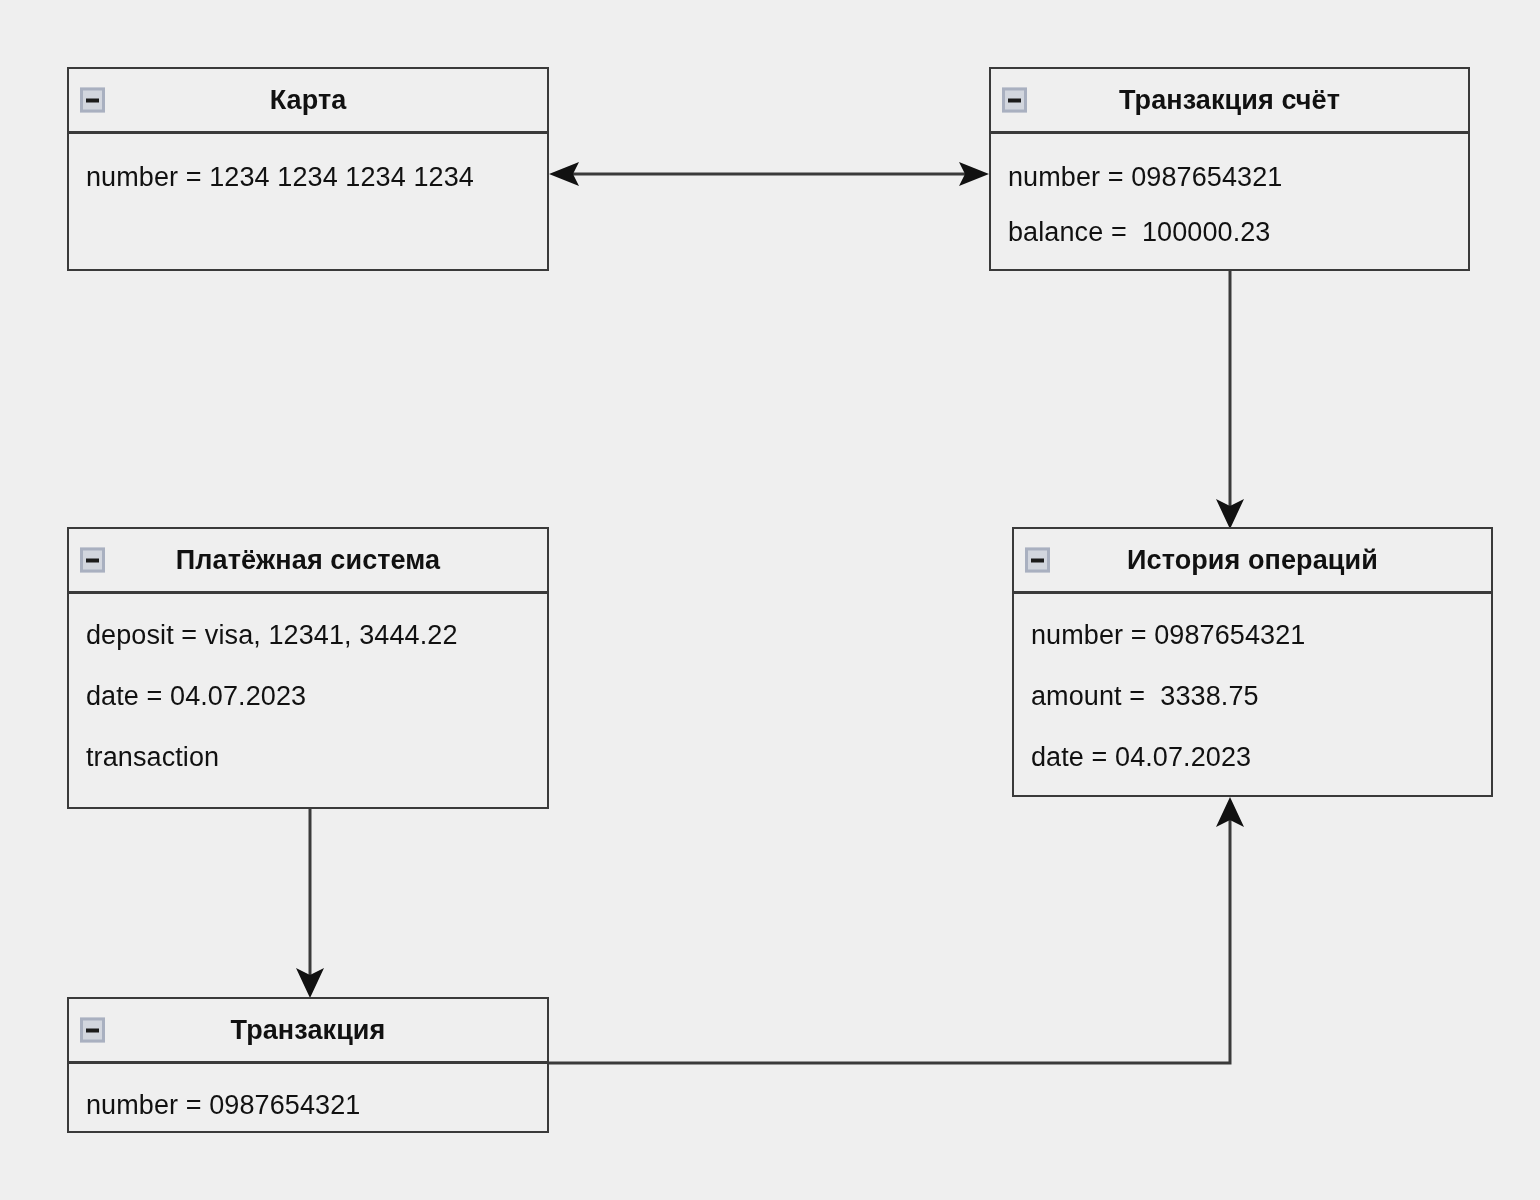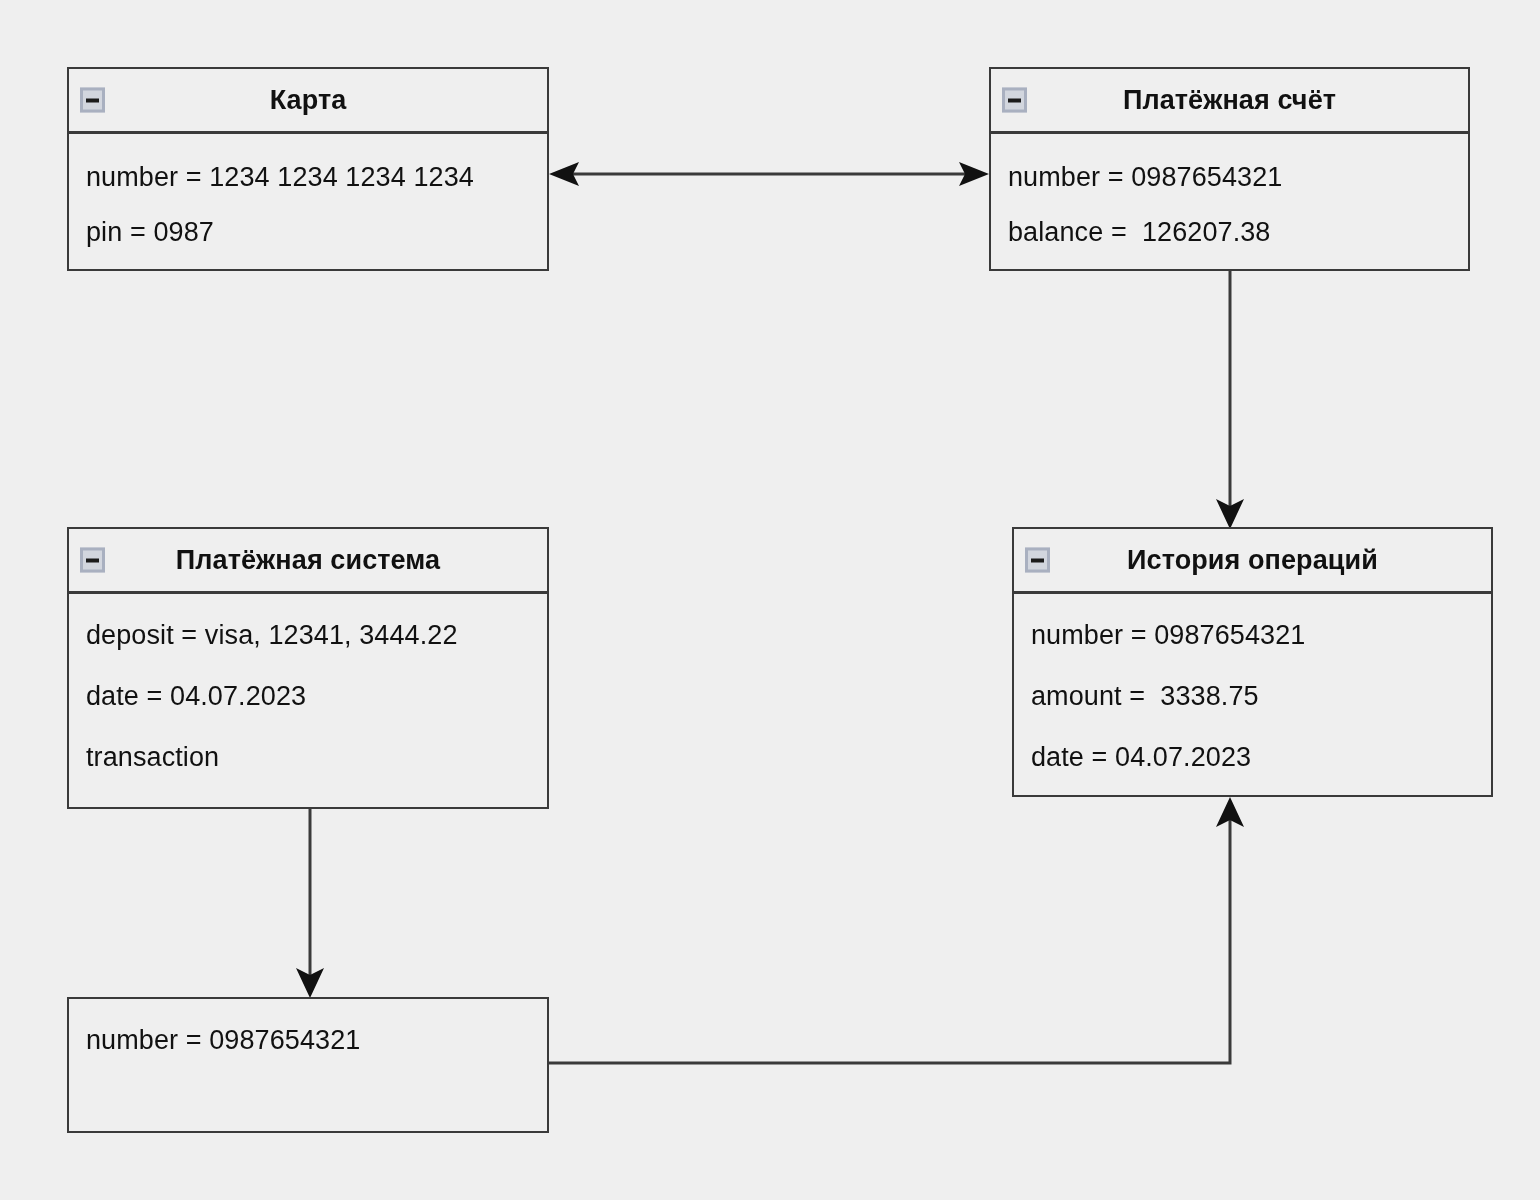--- a/index.html
+++ b/index.html
@@ -135,34 +135,33 @@
 
   <div class="uml-box" style="left:67px; top:67px; width:482px; height:204px;">
     <div class="uml-header">
       <span class="collapse-btn">
         <span class="bar"></span>
       </span>
       <span class="uml-title">Карта</span>
     </div>
     <div class="uml-body body-2">
       <div class="uml-attr">number = 1234 1234 1234 1234</div>
-      <div class="uml-attr">pin = 0987</div>
     </div>
   </div>
 
   <div class="uml-box" style="left:989px; top:67px; width:481px; height:204px;">
     <div class="uml-header">
       <span class="collapse-btn">
         <span class="bar"></span>
       </span>
-      <span class="uml-title">Платёжная счёт</span>
+      <span class="uml-title">Транзакция счёт</span>
     </div>
     <div class="uml-body body-2">
       <div class="uml-attr">number = 0987654321</div>
-      <div class="uml-attr">balance =  126207.38</div>
+      <div class="uml-attr">balance =  100000.23</div>
     </div>
   </div>
 
   <div class="uml-box" style="left:67px; top:527px; width:482px; height:282px;">
     <div class="uml-header">
       <span class="collapse-btn">
         <span class="bar"></span>
       </span>
       <span class="uml-title">Платёжная система</span>
     </div>
@@ -181,18 +180,24 @@
       <span class="uml-title">История операций</span>
     </div>
     <div class="uml-body body-3">
       <div class="uml-attr">number = 0987654321</div>
       <div class="uml-attr">amount =  3338.75</div>
       <div class="uml-attr">date = 04.07.2023</div>
     </div>
   </div>
 
   <div class="uml-box" style="left:67px; top:997px; width:482px; height:136px;">
+    <div class="uml-header">
+      <span class="collapse-btn">
+        <span class="bar"></span>
+      </span>
+      <span class="uml-title">Транзакция</span>
+    </div>
     <div class="uml-body body-1">
       <div class="uml-attr">number = 0987654321</div>
     </div>
   </div>
 
 </div>
 
 </body></html>

